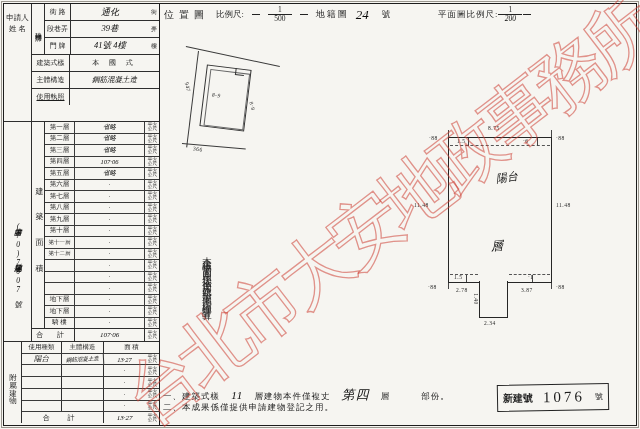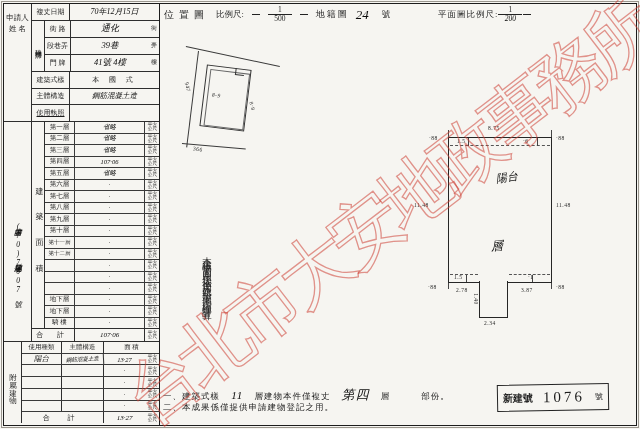--- a/index.html
+++ b/index.html
@@ -45,24 +45,20 @@
   <div class="frame"></div>
 
   <div class="formtable">
 
     <div class="blk bb" style="height:118px;">
       <div class="cell br" style="width:28px;flex-direction:column;justify-content:flex-start;padding-top:8px;line-height:11px;font-size:7.5px;">
         <span>申請人</span>
         <span>姓 名</span>
       </div>
       <div style="flex:1;display:flex;flex-direction:column;">
-        <div class="blk bb" style="height:17px;">
-          <span class="cell br" style="width:38px;">複丈日期</span>
-          <span class="cell hw" style="flex:1;font-size:8px;">70年12月15日</span>
-        </div>
         <div class="blk bb" style="height:51px;">
           <span class="cell br vtext" style="width:13px;font-size:6.5px;">建物門牌</span>
           <div style="flex:1;display:flex;flex-direction:column;">
             <div class="blk bb" style="height:17px;">
               <span class="cell br" style="width:26px;">街 路</span>
               <span class="cell hw" style="flex:1;font-size:9px;">通化</span>
               <span class="cell" style="width:10px;font-size:6px;">街</span>
             </div>
             <div class="blk bb" style="height:17px;">
               <span class="cell br" style="width:26px;">段巷弄</span>

